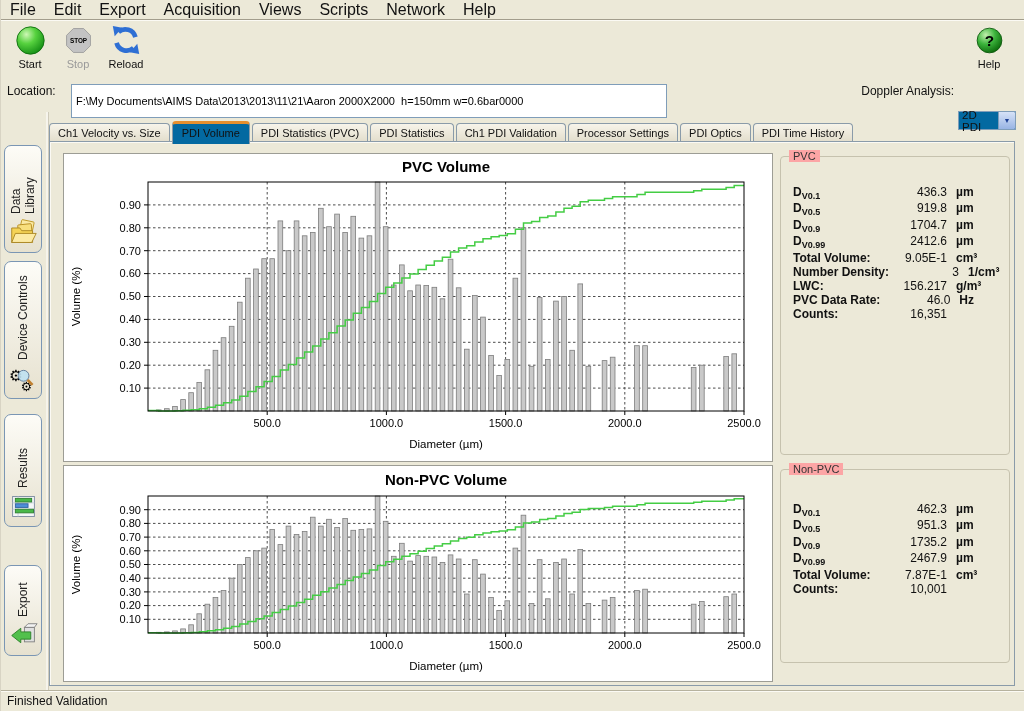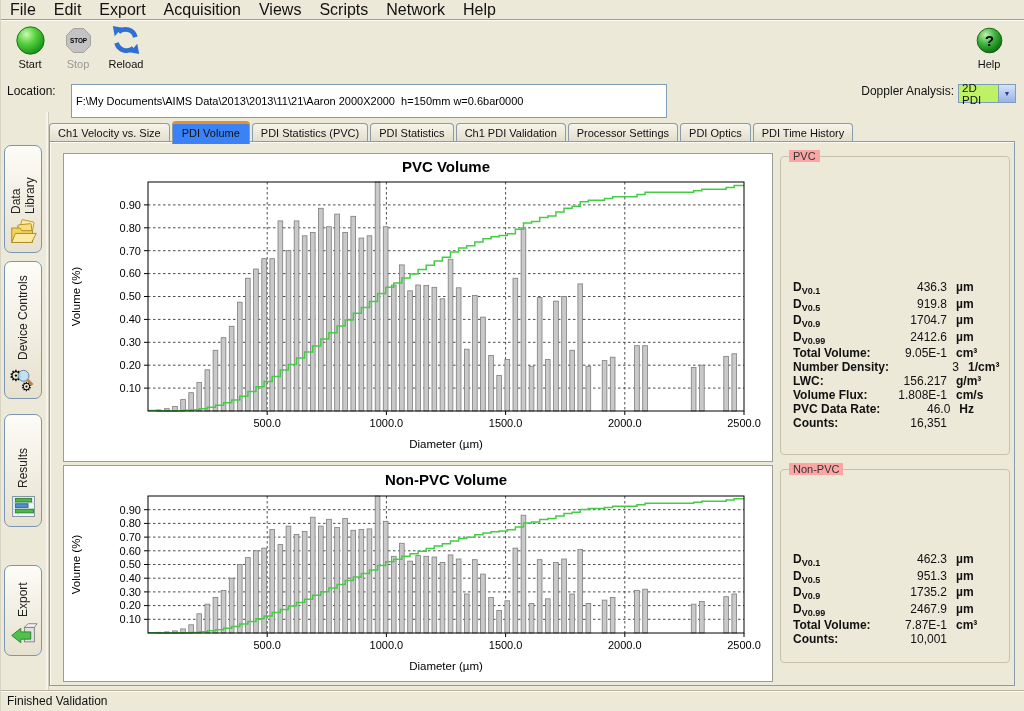--- a/index.html
+++ b/index.html
@@ -18,59 +18,59 @@
   .tbtn .tlabel{margin-top:1px;}
   .tbtn.disabled .tlabel{color:#9a9a9a;}
   .tb-right{margin-left:auto;display:flex;gap:20px;padding-right:14px;}
   
   .locationbar{position:absolute;left:0;top:84px;width:100%;height:26px;display:flex;
     align-items:flex-start;font-size:12px;box-sizing:border-box;padding:0 8px 0 6px;}
   .loc-label{width:64px;}
   .loc-input{width:586px;height:16px;border:1px solid #7f9db9;background:#fff;
     font-family:"Liberation Sans",sans-serif;font-size:11px;padding:8px 4px;color:#000;}
   .dop-label{margin-left:auto;margin-right:4px;}
-  .dropdown{width:58px;height:19px;border:1px solid #7f9db9;background:#bef264;display:flex;
-    align-items:center;font-size:11.5px;box-sizing:border-box;}
+  .dropdown{width:58px;height:19px;border:1px solid #7f9db9;background:#0369a1;display:flex;
+    align-items:center;font-size:11.5px;box-sizing:border-box;margin-top:27px;}
   .dropdown .dd-text{flex:1;padding-left:3px;}
   .dd-arrow{width:16px;height:100%;display:flex;align-items:center;justify-content:center;
     background:linear-gradient(#d6e2f7,#98b4e4);border-left:1px solid #7f9db9;color:#1c3f94;
     font-size:7px;border-radius:0 1px 1px 0;}
   
   .sidebar{position:absolute;left:0;top:112px;width:47px;height:578px;
     border-right:1px solid #cfcbbb;box-shadow:inset -2px 0 0 #f6f4ec;}
   .side-item{position:absolute;left:3px;width:38px;border:1px solid #7a96b4;border-radius:7px;
     background:linear-gradient(180deg,#fdfcf7,#e6e1cf);display:flex;flex-direction:column;
     align-items:center;padding:6px 0 5px 0;box-sizing:border-box;cursor:default;}
   .side-label{flex:1;display:flex;align-items:center;writing-mode:vertical-rl;
     transform:rotate(180deg);font-size:12px;color:#222;}
   .side-icon{width:29px;height:29px;margin-top:4px;}
   .side-icon svg{width:100%;height:100%;}
   
   .tabstrip{position:absolute;left:48px;top:119px;height:23px;display:flex;align-items:flex-end;justify-content:center;}
   .tab{font-size:11px;padding:3px 8px;background:linear-gradient(#f7f4ea,#e2ddcb);
     border:1px solid #8a9ba9;border-bottom:none;border-radius:4px 4px 0 0;margin-right:2px;
     white-space:nowrap;cursor:default;}
-  .tab.active{background:#3b82f6;border-top:3px solid #e78f2e;padding:3px 9px 5px 9px;
+  .tab.active{background:#0369a1;border-top:3px solid #e78f2e;padding:3px 9px 5px 9px;
     margin-bottom:-2px;position:relative;z-index:3;}
   
   .tabpage{position:absolute;left:48px;top:141px;width:966px;height:545px;
     border:1px solid #8a9ba9;background:#ece9d8;box-shadow:inset 1px 1px 0 #fbfaf4;box-sizing:border-box;}
   .chart-panel{position:absolute;background:#fff;border:1px solid #9d9d95;overflow:hidden;}
   #chart0{left:13px;top:11px;width:708px;height:307px;}
   #chart1{left:13px;top:323px;width:708px;height:215px;}
   svg text{font-family:"Liberation Sans",sans-serif;fill:#000;}
   .ctitle{font-size:15px;font-weight:bold;}
   .alabel{font-size:11.5px;}
   .tick{font-size:11px;}
   
   .groupbox{position:absolute;border:1px solid #c6c2ae;border-radius:4px;}
   #gb-pvc{left:730px;top:14px;width:228px;height:297px;}
   #gb-nonpvc{left:730px;top:327px;width:228px;height:192px;}
   .gb-title{position:absolute;top:-7px;left:8px;background:#fca5a5;padding:0 4px;font-size:11px;color:#333;}
-  .gb-rows{position:absolute;left:12px;right:5px;display:flex;flex-direction:column;justify-content:flex-end;}
+  .gb-rows{position:absolute;left:12px;right:5px;display:flex;flex-direction:column;justify-content:flex-start;}
   #rows-pvc{top:28px;bottom:24px;}
   #rows-nonpvc{top:32px;bottom:16px;}
   .srow{display:flex;align-items:baseline;font-size:12px;}
   .srow .lbl{font-weight:bold;white-space:nowrap;}
   .srow .lbl sub{font-size:9px;}
   .srow .val{margin-left:auto;min-width:70px;text-align:right;}
   .srow .unit{width:48px;margin-left:9px;font-weight:bold;}
   
   .statusbar{position:absolute;left:0;top:690px;width:100%;height:21px;border-top:1px solid #b6b29e;
     box-shadow:inset 0 1px 0 #fbfaf4;font-size:12px;padding:3px 0 0 6px;box-sizing:border-box;}
@@ -463,25 +463,20 @@
             <span class="lbl">Number Density:</span>
             <span class="val">3</span>
             <span class="unit">1/cm³</span>
           </div>
           <div class="srow">
             <span class="lbl">LWC:</span>
             <span class="val">156.217</span>
             <span class="unit">g/m³</span>
           </div>
           <div class="srow">
-            <span class="lbl">Volume Flux:</span>
-            <span class="val">1.808E-1</span>
-            <span class="unit">cm/s</span>
-          </div>
-          <div class="srow">
             <span class="lbl">PVC Data Rate:</span>
             <span class="val">46.0</span>
             <span class="unit">Hz</span>
           </div>
           <div class="srow">
             <span class="lbl">Counts:</span>
             <span class="val">16,351</span>
             <span class="unit"></span>
           </div>
         </div>

